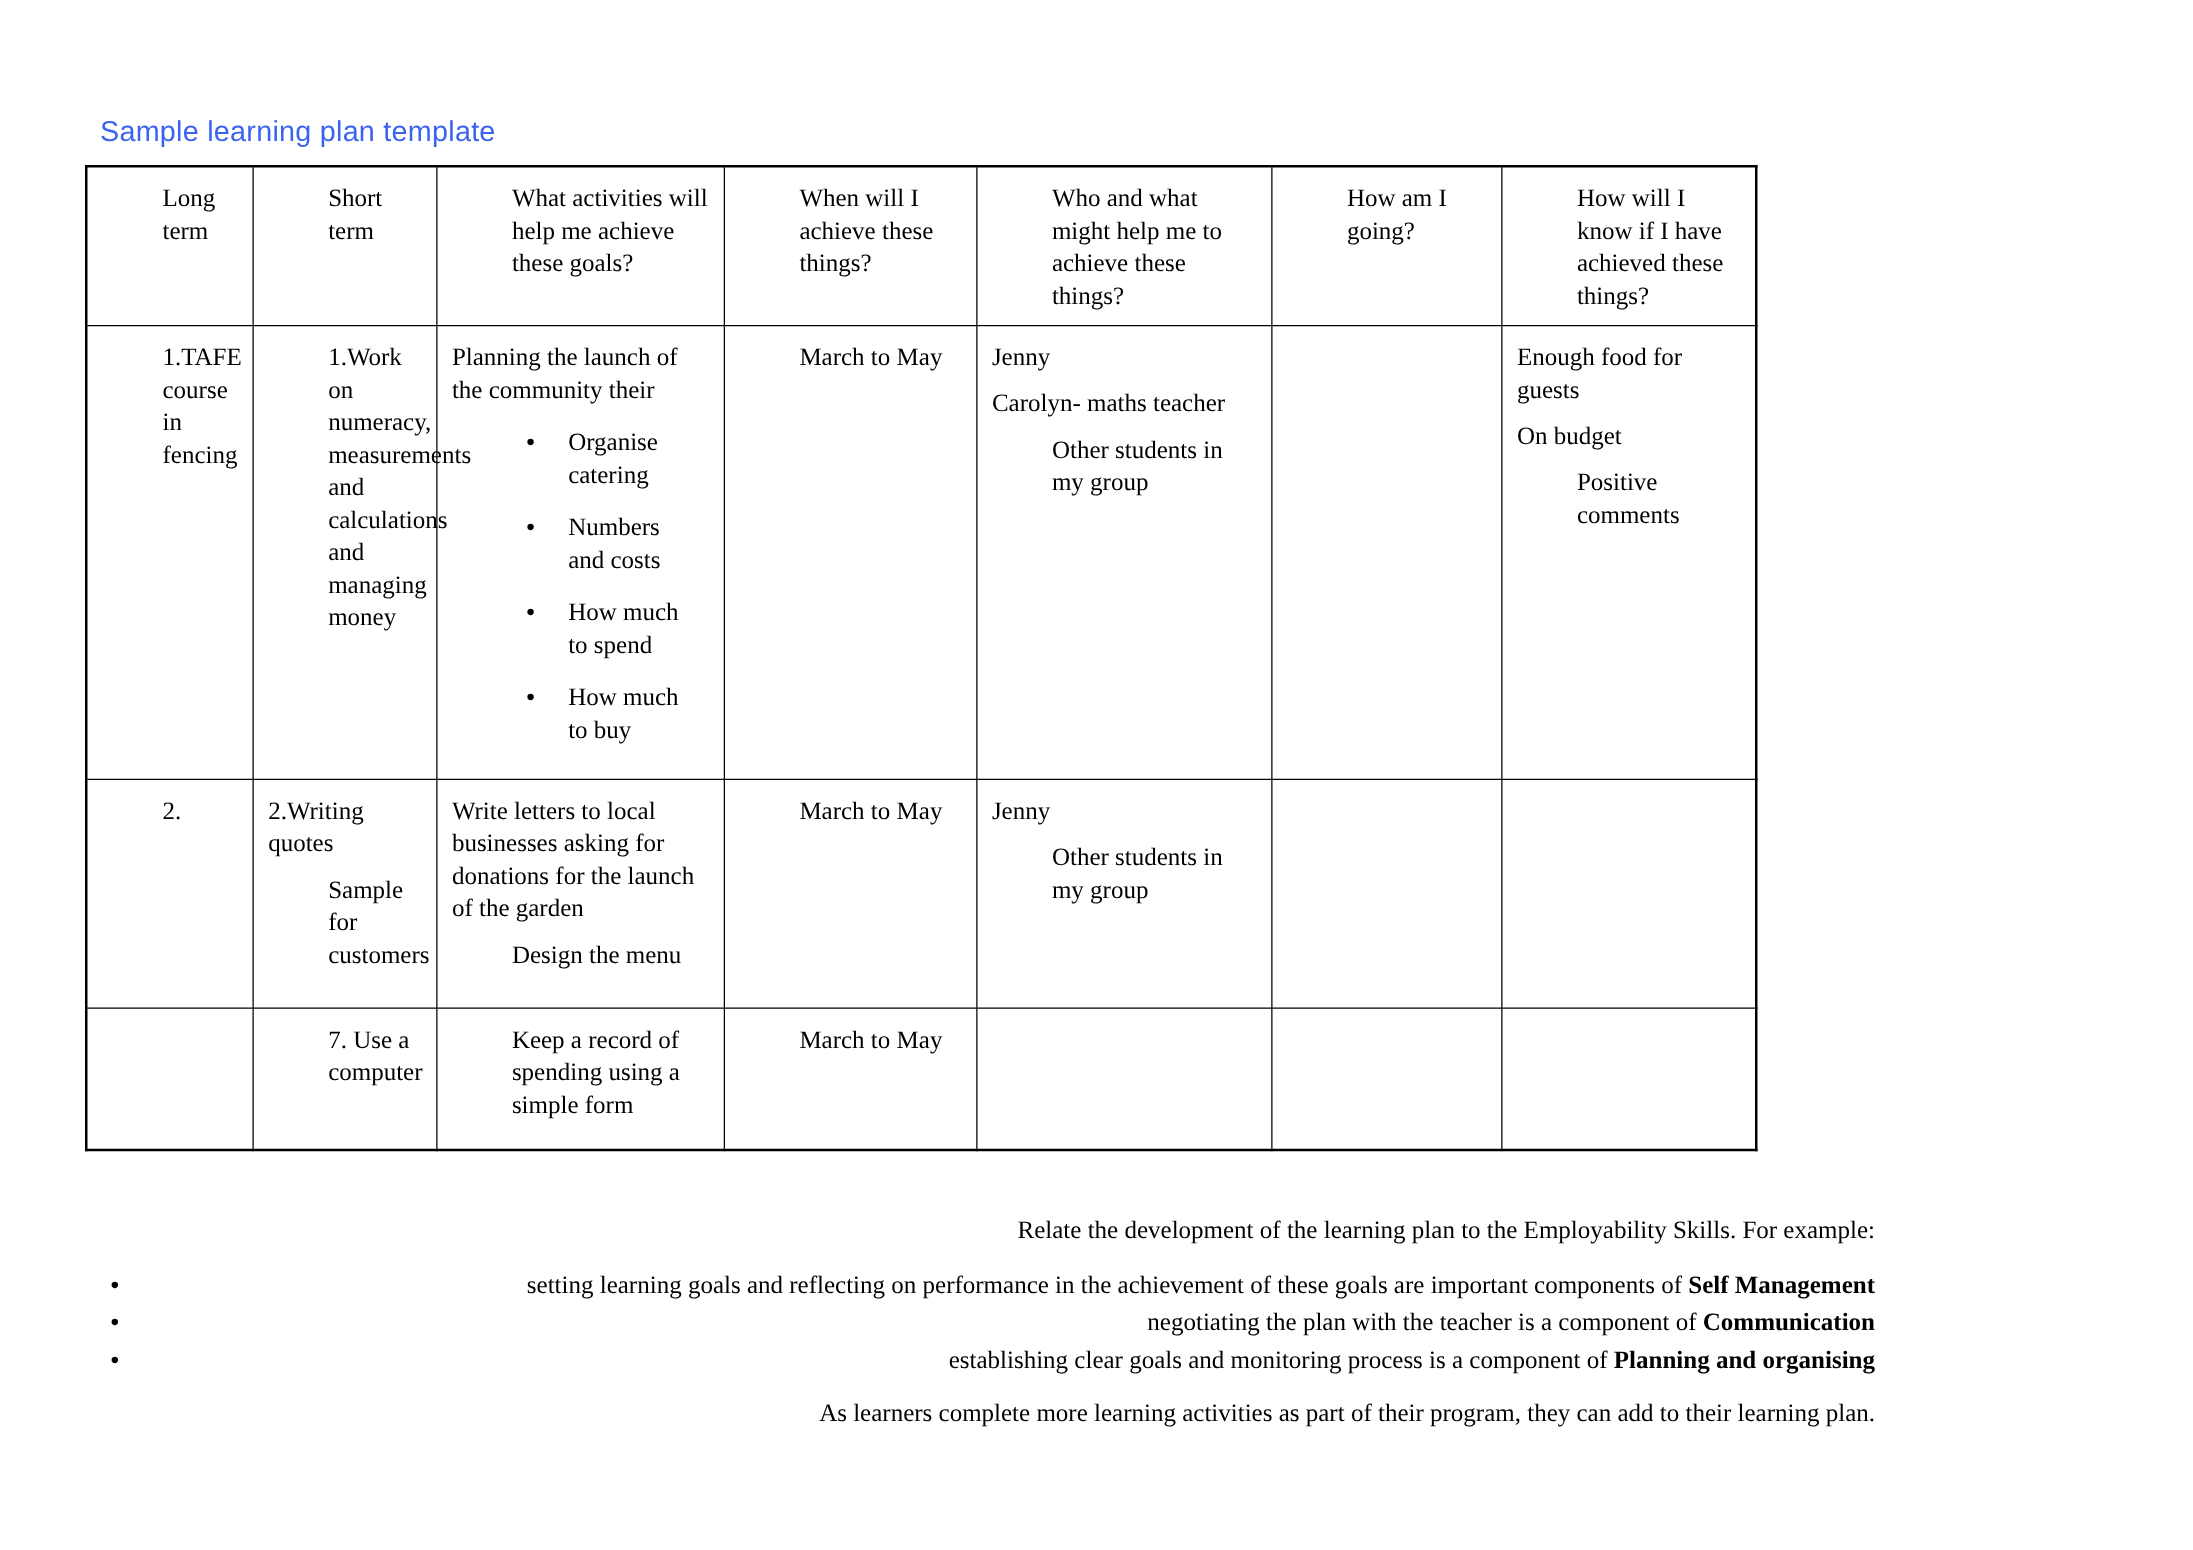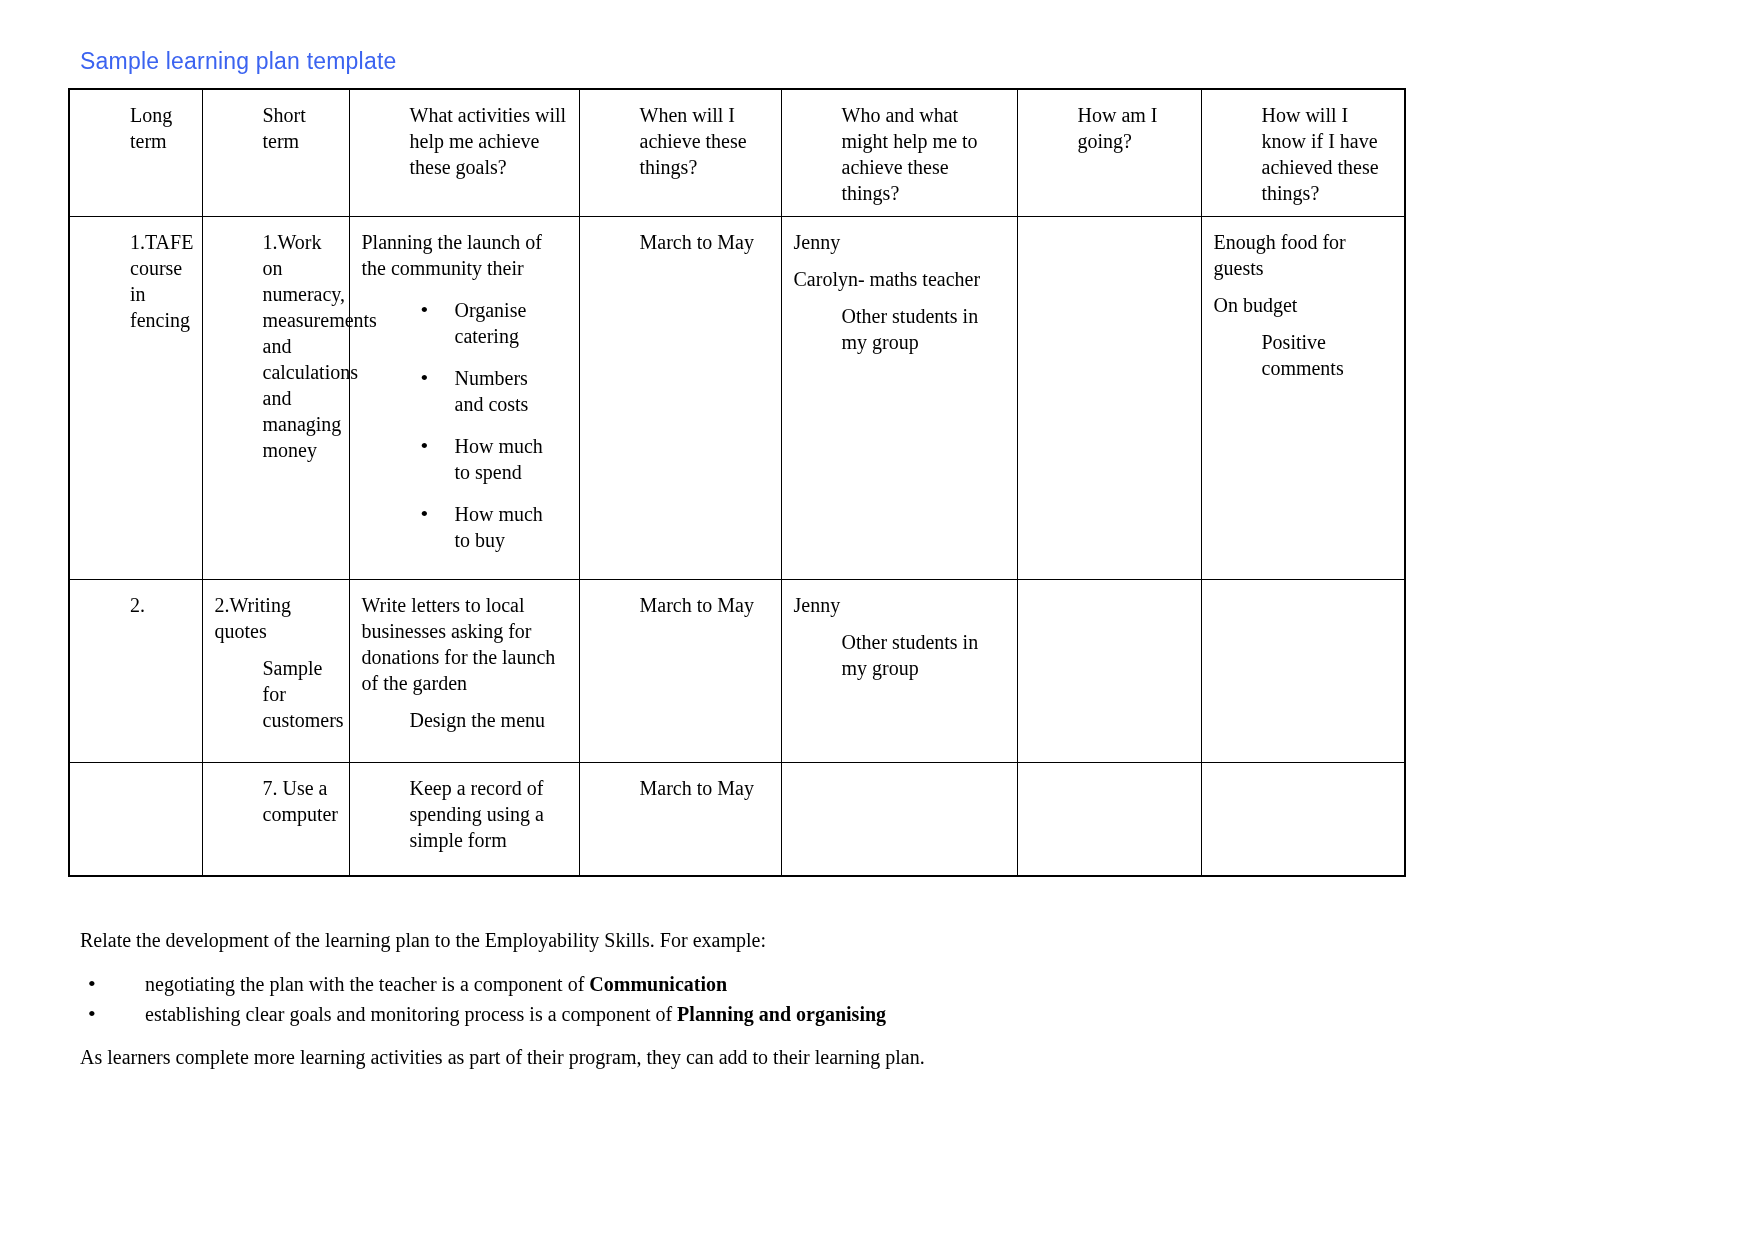--- a/index.html
+++ b/index.html
@@ -7,21 +7,21 @@
   .page {
     position: relative;
     width: 1754px;
     height: 1240px;
     background: #ffffff;
     font-family: "Liberation Serif", serif;
     color: #000000;
   }
   .title {
     margin: 0;
-    padding: 48px 0 0 80px;
+    padding: 92px 0 0 80px;
     font-family: "Liberation Sans", sans-serif;
     font-size: 23px;
     font-weight: 400;
     color: #3b63f0;
     letter-spacing: 0.2px;
   }
   table.plan-table {
     margin: 13px 0 0 68px;
     width: 1336px;
     border-collapse: collapse;
@@ -59,20 +59,21 @@
     position: absolute;
     left: 8px;
     top: 0;
     font-size: 22px;
   }
   .footer {
     margin: 50px 0 0 80px;
     width: 1420px;
     font-size: 20px;
     line-height: 27px;
+    text-align: right;
   }
   .footer .intro { margin: 0 0 17px 0; }
   ul.footer-bullets {
     list-style: none;
     margin: 0 0 15px 0;
     padding: 0;
   }
   ul.footer-bullets li {
     position: relative;
     padding-left: 65px;
@@ -201,19 +202,20 @@
       <td></td>
       <td></td>
       <td></td>
     </tr>
   </tbody>
     </table>
 
   <div class="footer">
     <p class="intro">Relate the development of the learning plan to the Employability Skills. For example:</p>
     <ul class="footer-bullets">
+      <li><span>setting learning goals and reflecting on performance in the achievement of these goals are important components of </span><b>Self Management</b></li>
       <li><span>negotiating the plan with the teacher is a component of </span><b>Communication</b></li>
       <li><span>establishing clear goals and monitoring process is a component of </span><b>Planning and organising</b></li>
     </ul>
     <p class="outro">As learners complete more learning activities as part of their program, they can add to their learning plan.</p>
   </div>
 
 </div>
 
 </body></html>

